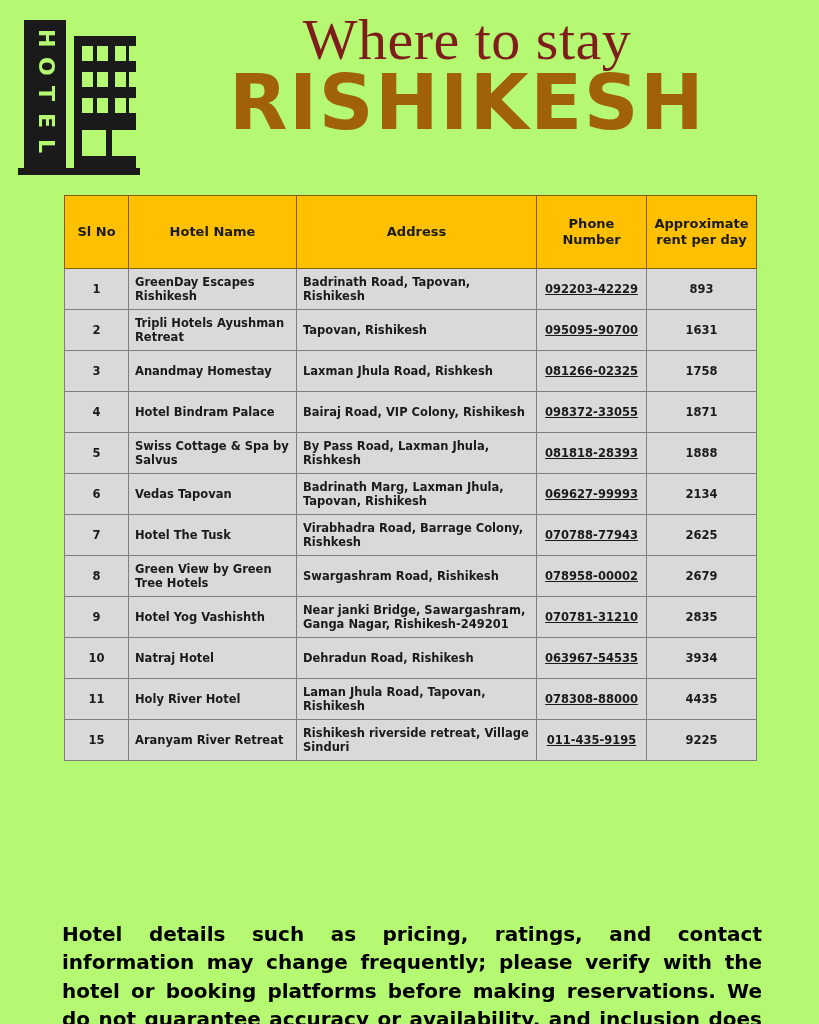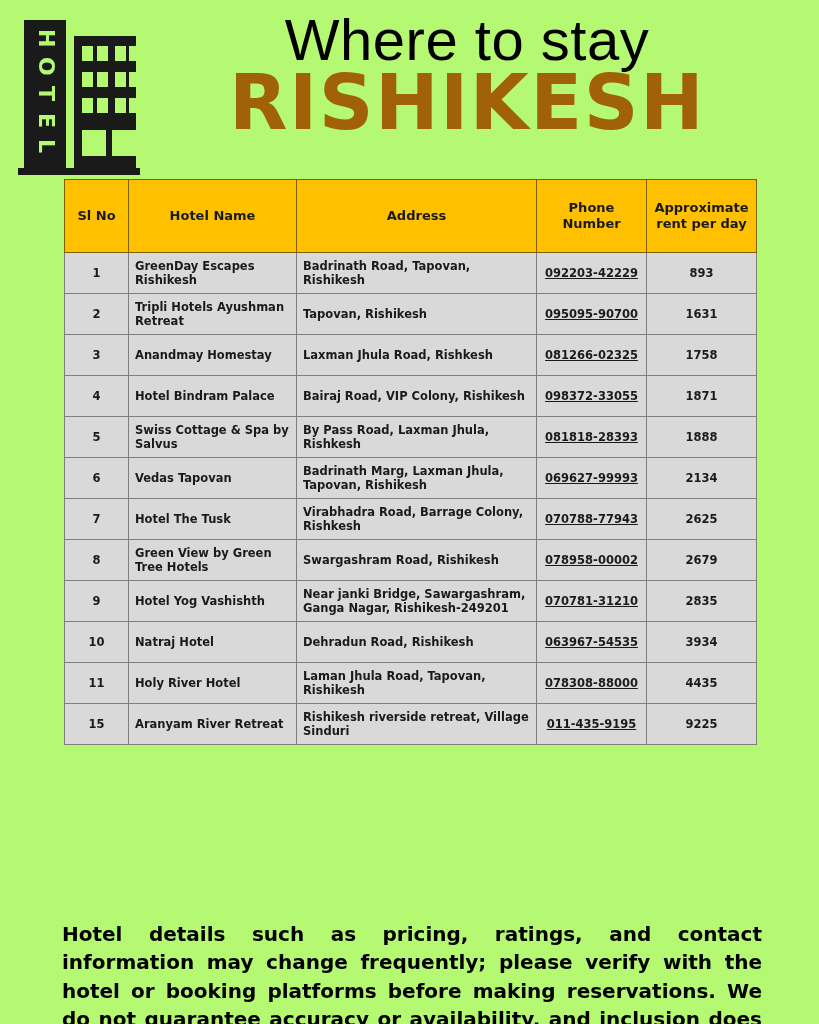--- a/index.html
+++ b/index.html
@@ -34,44 +34,44 @@
   .title-wrap {
     flex: 1 1 auto;
     display: flex;
     flex-direction: column;
     align-items: center;
     justify-content: flex-start;
     padding-right: 45px;
     padding-top: 2px;
   }
   .title-line1 {
-    font-family: Liberation Sans, sans-serif;
+    font-family: Liberation Serif, serif;
     font-size: 58px;
     font-weight: 400;
-    color: #000000;
+    color: #7f1d1d;
     letter-spacing: 0.5px;
     line-height: 1.02;
     white-space: nowrap;
   }
   .title-line2 {
     font-family: "DejaVu Sans", sans-serif;
     font-size: 76px;
     font-weight: 700;
     color: #a16207;
     letter-spacing: 1.5px;
     line-height: 1.0;
     margin-top: -4px;
     white-space: nowrap;
   }
 
   
   .table-wrap {
     position: absolute;
     left: 64px;
-    top: 179px;
+    top: 195px;
     width: 692px;
   }
   table.hotels {
     border-collapse: collapse;
     width: 692px;
     table-layout: fixed;
     background: #d9d9d9;
   }
   table.hotels th,
   table.hotels td {

